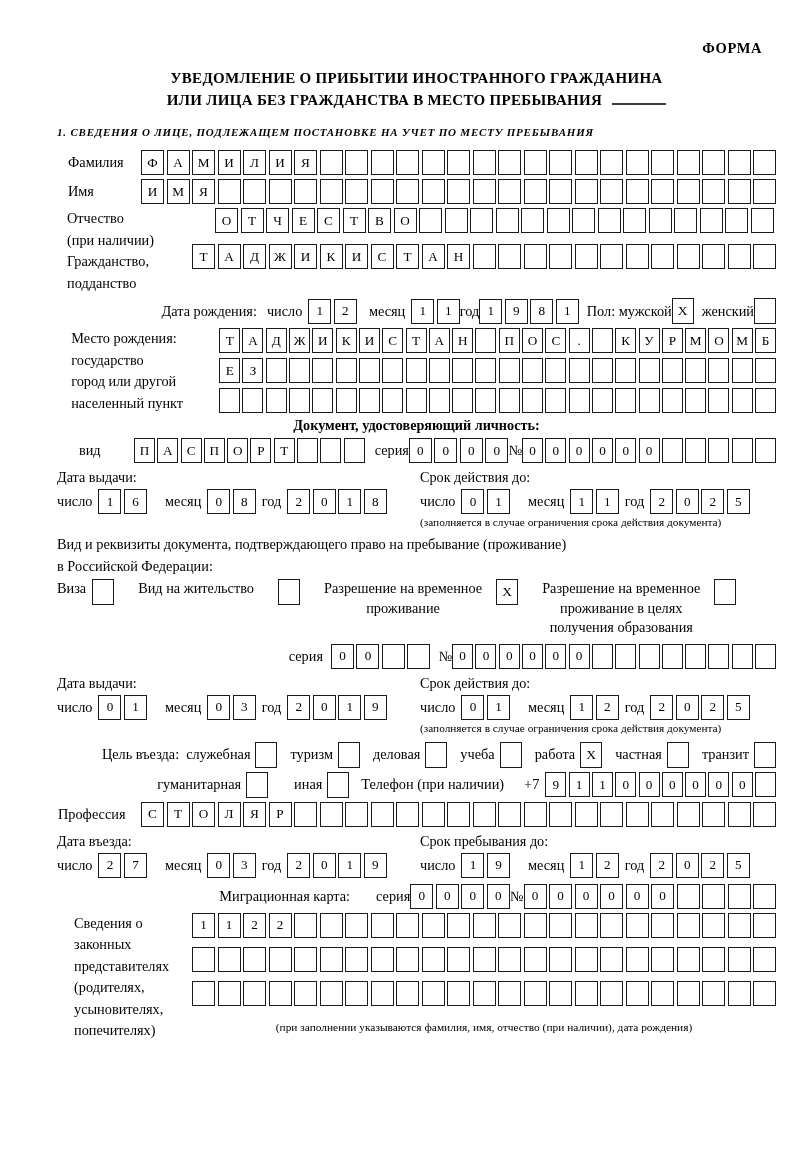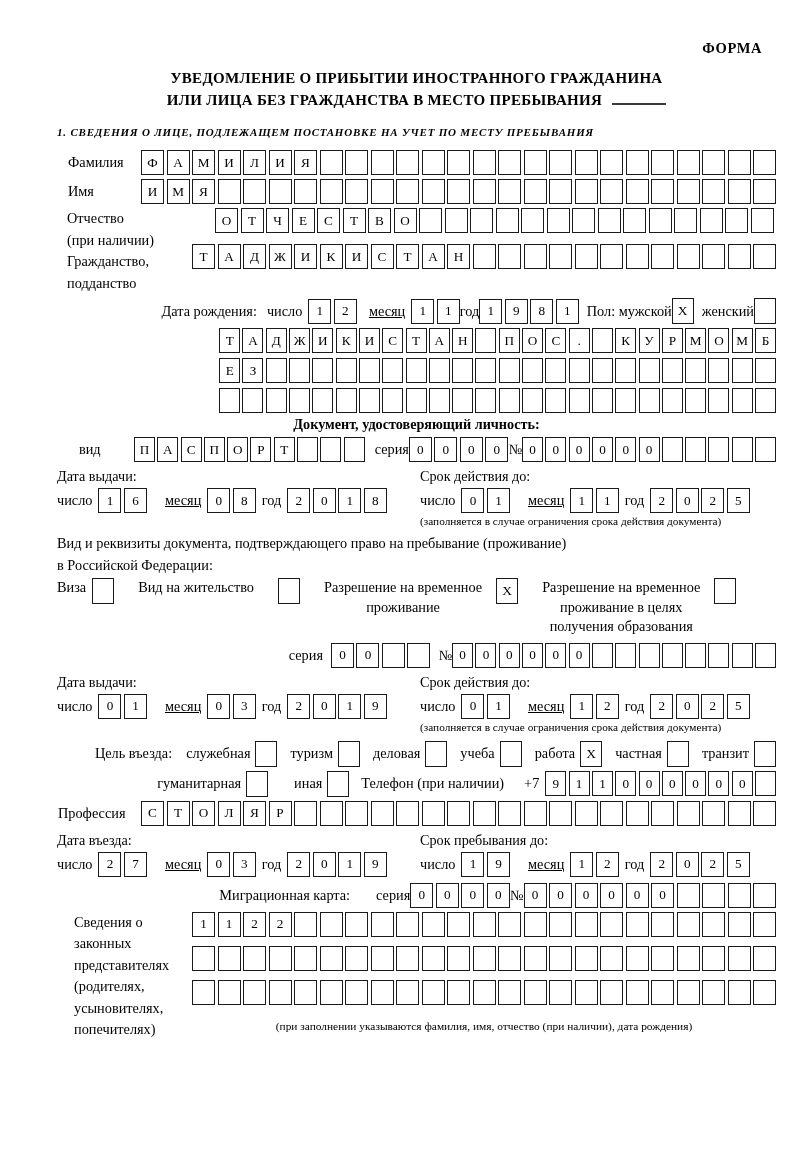--- a/index.html
+++ b/index.html
@@ -32,32 +32,32 @@
   .ml6{margin-left:6px;}.ml8{margin-left:8px;}.ml10{margin-left:10px;}.ml14{margin-left:14px;}.ml23{margin-left:23px;}.ml26{margin-left:26px;}
   .doc-heading{margin-top:3px;text-align:center;font-weight:700;font-size:14.2px;}
   .date-duo{display:flex;align-items:flex-start;margin-top:6px;}
   .duo-left{flex:0 0 363px;}
   .duo-right{flex:1;}
   .duo-head{font-size:14.2px;margin-bottom:3px;}
   .duo-left .duo-head{width:340px;}
   .duo-right .duo-head{width:320px;}
   .dline{display:flex;align-items:center;gap:6px;}
   .dlabel{flex:0 0 auto;}
-  .gap{margin-left:12px;text-decoration:underline;}
+  .gap{margin-left:12px;}
   .duo-note{font-size:11.3px;margin-top:2px;white-space:nowrap;}
   .intro{margin-top:6px;line-height:21.5px;}
   .options-row{display:flex;align-items:flex-start;margin-top:2px;line-height:19.5px;}
   .opt-text{flex:0 0 auto;}
   .opt-text.center{white-space:pre-line;text-align:center;}
   .gL{margin-left:24px;}
   .optwrap{display:inline-flex;align-items:center;gap:10px;}
   .optwrap.wide{gap:26px;}
   .opt-inline{display:inline-flex;align-items:center;gap:5px;}
   .indent{padding-left:48px;}
-  .purpose .optwrap{margin-left:14px;gap:13px;}
+  .purpose .optwrap{margin-left:7px;gap:13px;}
   .phone-label{margin-left:12px;}
   .phone-prefix{margin-left:20px;}
   .reps-note{font-size:11.4px;margin-top:6px;text-align:center;}
 </style>
 </head>
 <body>
 
 <div class="page">
 
 
@@ -211,20 +211,26 @@
         <span class="cell">8</span>
         <span class="cell">1</span>
       </span>
     <span class="dlabel ml8">Пол: мужской</span>
     <span class="cbox">X</span>
     <span class="dlabel ml8">женский</span>
     <span class="cbox"></span>
   </div>
 
   <div class="row top">
+    <div class="flabel w148 stacklines">
+        <div>Место рождения:</div>
+        <div>государство</div>
+        <div>город или другой</div>
+        <div>населенный пункт</div>
+      </div>
     <div class="stack bp-stack">
       <span class="cells tight">
           <span class="cell">Т</span>
           <span class="cell">А</span>
           <span class="cell">Д</span>
           <span class="cell">Ж</span>
           <span class="cell">И</span>
           <span class="cell">К</span>
           <span class="cell">И</span>
           <span class="cell">С</span>

